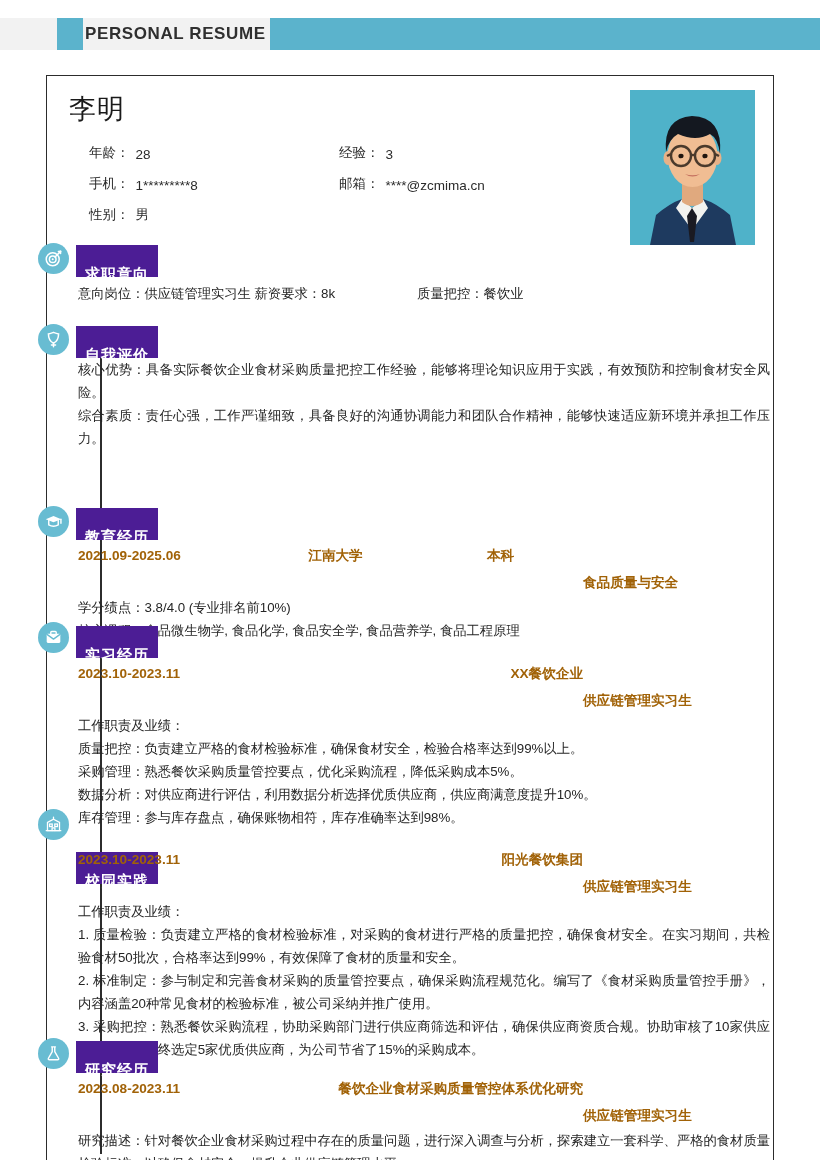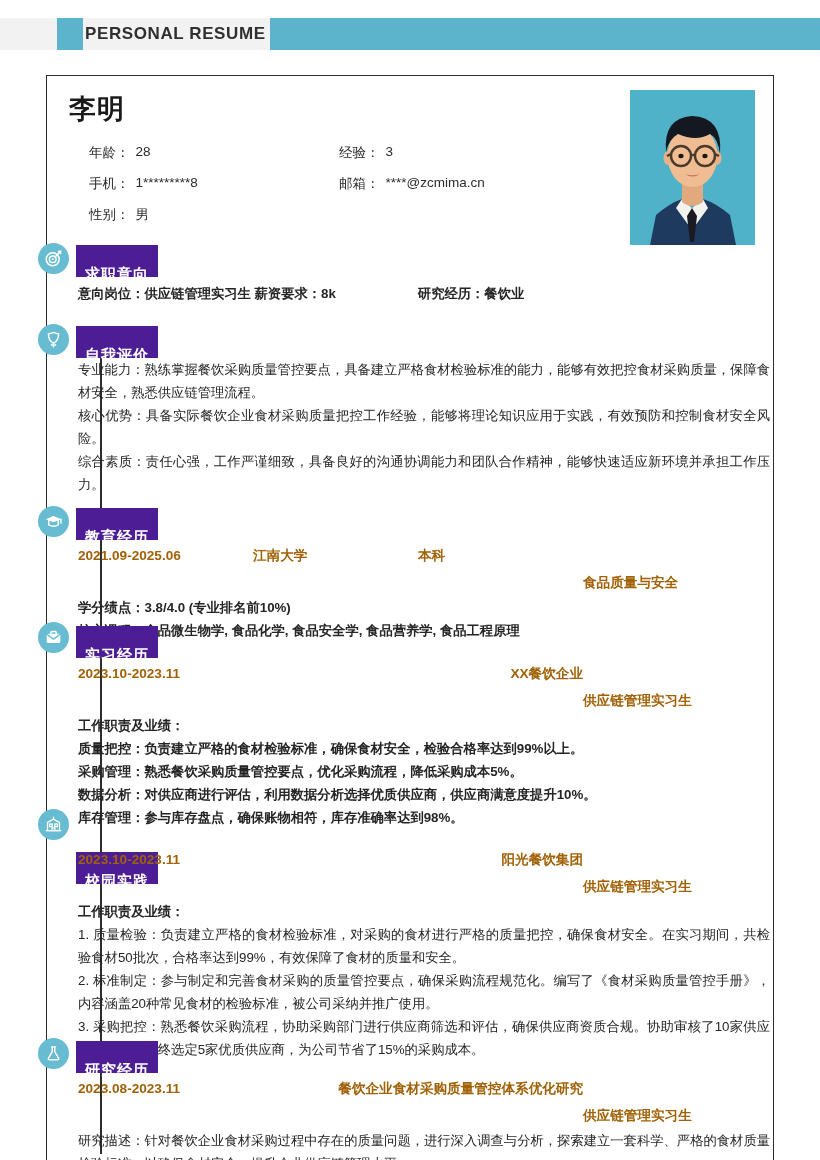--- a/index.html
+++ b/index.html
@@ -51,38 +51,39 @@
     border: 1px solid #2c2c2c;
     border-bottom: none;
     background: #fff;
   }
 
   
   .name {
     position: absolute;
     left: 22px; top: 15px;
     font-size: 27px;
-    font-weight: bold;
+    font-weight: normal;
     color: #1a1a1a;
     letter-spacing: 1px;
   }
   .contact {
     position: absolute;
     left: 42px; top: 68px;
     width: 520px;
     font-size: 13.5px;
     color: #2b2b2b;
   }
   .contact-row {
     display: flex;
     margin-bottom: 13px;
   }
   .contact-cell {
     display: flex;
     width: 250px;
+    align-items: flex-end;
   }
   .contact-label { white-space: nowrap; }
   .contact-value { margin-left: 6px; white-space: nowrap; }
 
   .photo {
     position: absolute;
     right: 18px; top: 14px;
     width: 125px; height: 155px;
     overflow: hidden;
     background: #4fb2c9;
@@ -134,23 +135,23 @@
   }
   .entry-head {
     display: flex;
     font-weight: bold;
     font-size: 13.6px;
     color: #a16207;
     margin-bottom: 2px;
   }
   .eh-date  { width: 175px; }
   .eh-org-wide { width: 330px; text-align: right; }
-  .eh-deg   { width: 165px; }
+  .eh-deg   { width: 165px; text-align: center; }
   .eh-role  { flex: 1; margin-top: 27px; }
-  .line { white-space: nowrap; font-weight: bold; }
+  .line { white-space: nowrap; }
   .para  { text-align: justify; }
 </style>
 </head>
 <body>
 
 <div class="banner">
   <div class="banner-accent"></div>
   <div class="banner-title">PERSONAL RESUME</div>
   <div class="banner-bar"></div>
 </div>
@@ -232,36 +233,35 @@
         <circle cx="11" cy="13" r="4.2"></circle>
       <circle cx="11" cy="13" r="1.3" fill="#fff" stroke="none"></circle>
       <path d="M14 10 L21 3" stroke-linecap="round"></path>
       <path d="M18.2 3.1 L21 3 L20.9 5.8" stroke-linecap="round" stroke-linejoin="round"></path>
     </svg>
   </div>
   <div class="sec-badge" style="top:245px">求职意向</div>
   <div class="sec-body" style="top:282px">
     <div style="display:flex">
       <span class="line">意向岗位：供应链管理实习生 薪资要求：8k</span>
-      <span class="line" style="margin-left:82px">研究经历：餐饮业</span>
+      <span class="line" style="margin-left:82px">质量把控：餐饮业</span>
     </div>
   </div>
 </div>
 
 <div class="section">
   <div class="sec-icon" style="top:324px">
     <svg viewBox="0 0 24 24" fill="none" stroke="#ffffff" stroke-width="1.9">
       <path d="M12 3 C8 4.6 5.6 5 5.6 5 C5.6 12 7.6 14.6 12 16.6 C16.4 14.6 18.4 12 18.4 5 C18.4 5 16 4.6 12 3 Z"></path>
       <path d="M12 16.6 L12 21.2" stroke-linecap="round"></path>
       <path d="M9.4 19 L14.6 19" stroke-linecap="round"></path>
     </svg>
   </div>
   <div class="sec-badge" style="top:326px">自我评价</div>
   <div class="sec-body" style="top:358px">
-    <div class="para">专业能力：熟练掌握餐饮采购质量管控要点，具备建立严格食材检验标准的能力，能够有效把控食材采购质量，保障食材安全，熟悉供应链管理流程。</div>
     <div class="para">核心优势：具备实际餐饮企业食材采购质量把控工作经验，能够将理论知识应用于实践，有效预防和控制食材安全风险。</div>
     <div class="para">综合素质：责任心强，工作严谨细致，具备良好的沟通协调能力和团队合作精神，能够快速适应新环境并承担工作压力。</div>
   </div>
 </div>
 
 <div class="section">
   <div class="sec-icon" style="top:506px">
     <svg viewBox="0 0 24 24" fill="none" stroke="#ffffff" stroke-width="1.8">
       <path d="M2.2 9 L12 5 L21.8 9 L12 13 Z" fill="#ffffff" stroke="none"></path>
       <path d="M6 10.8 L6 16.2 Q12 19.6 18 16.2 L18 10.8" stroke-linecap="round"></path>

